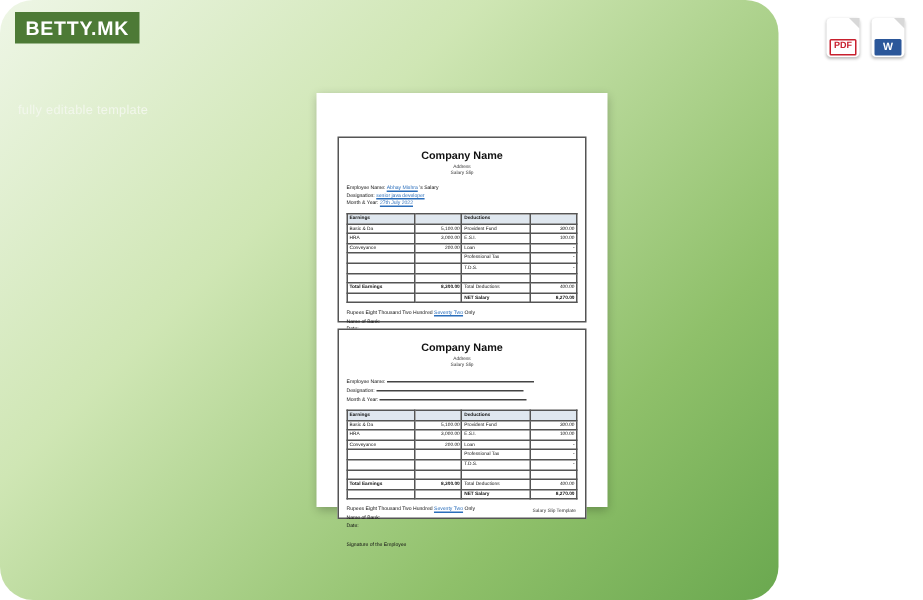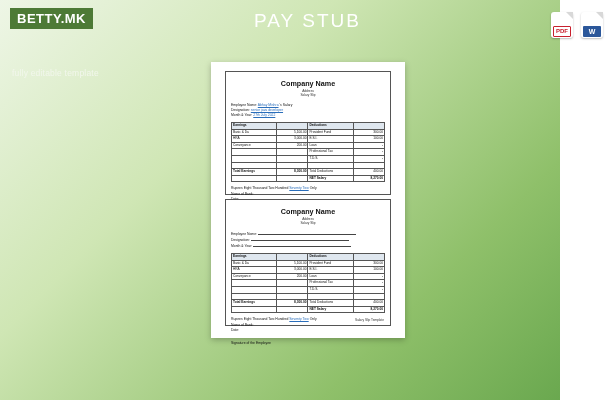--- a/index.html
+++ b/index.html
@@ -2,22 +2,23 @@
 <html><head>
 <meta charset="utf-8">
 <style>
   html,body{margin:0;padding:0;}
   body{
     width:615px;height:400px;overflow:hidden;
     font-family:"Liberation Sans", sans-serif;
     background:#ffffff;
   }
   .page{
-    position:relative;width:560px;height:400px;
+    position:relative;width:519px;height:400px;
     background:linear-gradient(135deg,#eef6e6 0%,#cfe6b4 35%,#8fc06a 75%,#6aa84f 100%);
+    border-radius:22px;
   }
   
   .topbar{
     position:absolute;left:0;top:0;width:615px;height:58px;
   }
   .brand{
     position:absolute;left:10px;top:8px;
     background:#4d7a36;color:#ffffff;
     font-weight:bold;font-size:13px;letter-spacing:.5px;
     padding:3px 7px 3px 7px;
@@ -53,20 +54,21 @@
   
   .sheet{
     position:absolute;left:211px;top:62px;width:194px;height:276px;
     background:#ffffff;box-shadow:0 2px 6px rgba(0,0,0,.25);
   }
   .stub{
     position:absolute;left:14px;width:166px;
     border:1px solid #555;box-sizing:border-box;
     background:#fff;
     padding:5px 5px 6px 5px;
+    margin-top:20px;
   }
   #stub-1{top:9px;height:124px;}
   #stub-2{top:137px;height:127px;}
 
   .co-name{
     text-align:center;font-size:7.2px;font-weight:bold;color:#111;
     margin:2px 0 1px 0;
   }
   .co-sub{text-align:center;font-size:3.2px;color:#333;line-height:1.35;}
 
@@ -103,21 +105,20 @@
   }
 </style>
 </head>
 <body>
 
 <div class="page">
 
   <div class="topbar">
     <div class="brand">BETTY.MK</div>
     <div class="brand-sub">fully editable template</div>
-    <div class="maintitle">PAY STUB</div>
 
     <div class="filetag" id="pdf-tag">
       <div class="corner"></div>
       <div class="pbar">
           <span>PDF</span>
         </div>
     </div>
     <div class="filetag" id="doc-tag">
       <div class="corner"></div>
       <div class="wbar">

